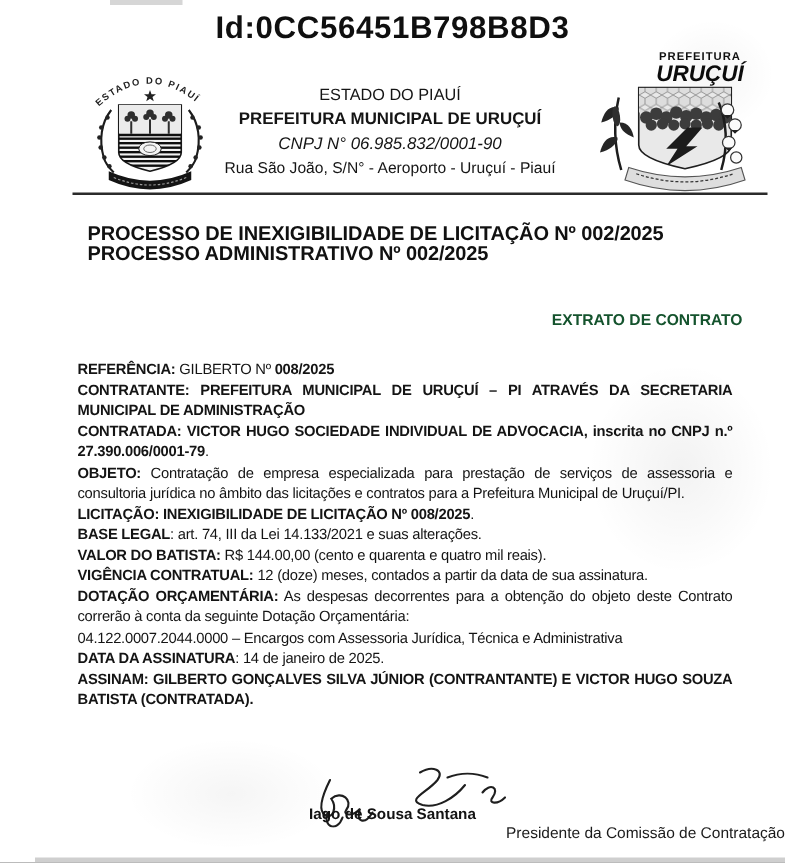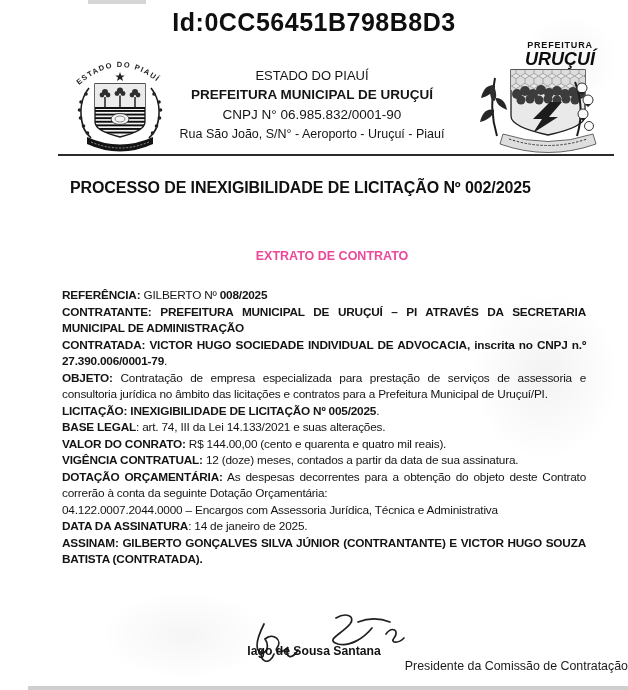--- a/index.html
+++ b/index.html
@@ -18,30 +18,30 @@
 
   .doc-id{position:absolute;top:8px;left:0;width:100%;text-align:center;
     font-size:25px;font-weight:bold;letter-spacing:.5px;color:#0f0f0f;}
 
   .letterhead{position:absolute;top:40px;left:0;width:100%;height:120px;}
   .crest-left{position:absolute;left:62px;top:2px;}
   .crest-right{position:absolute;left:462px;top:-4px;}
   .lh-text{position:absolute;left:162px;top:26px;width:300px;text-align:center;color:#151515;}
   .lh-state{font-size:13px;line-height:19px;}
   .lh-muni{font-size:13.5px;font-weight:bold;line-height:20px;}
-  .lh-cnpj{font-size:13.5px;line-height:20px;}
+  .lh-cnpj{font-size:13.5px;line-height:20px;font-style:italic;}
   .lh-addr{font-size:12.5px;line-height:19px;}
 
   .rule{position:absolute;top:154px;left:58px;width:556px;height:2px;background:#2b2b2b;}
 
   .process{position:absolute;top:180px;left:70px;width:524px;text-align:left;
     font-weight:bold;font-size:16px;line-height:15.5px;letter-spacing:-.1px;color:#111;}
 
-  .doc-title{position:absolute;top:249px;left:70px;width:524px;text-align:center;
-    font-weight:bold;font-size:12.5px;color:#ec4899;}
+  .doc-title{position:absolute;top:249px;left:70px;width:524px;text-align:right;
+    font-weight:bold;font-size:12.5px;color:#14532d;}
 
   .body-text{position:absolute;top:287px;left:62px;width:524px;
     font-size:11.8px;line-height:16.5px;text-align:justify;letter-spacing:-.2px;color:#141414;}
   .body-text p{margin:0;}
   .b{font-weight:bold;}
 
   .sig-svg{position:absolute;left:240px;top:610px;}
   .sig-name{position:absolute;top:644px;left:0;width:100%;text-align:center;
     font-weight:bold;font-size:12.2px;color:#131313;}
   .sig-role{position:absolute;top:659px;left:0;width:100%;text-align:right;
@@ -182,32 +182,33 @@
       <div class="lh-muni">PREFEITURA MUNICIPAL DE URUÇUÍ</div>
       <div class="lh-cnpj">CNPJ N° 06.985.832/0001-90</div>
       <div class="lh-addr">Rua São João, S/N° - Aeroporto - Uruçuí - Piauí</div>
     </div>
   </div>
 
   <div class="rule"></div>
 
   <div class="process">
     <div>PROCESSO DE INEXIGIBILIDADE DE LICITAÇÃO Nº 002/2025</div>
+    <div>PROCESSO ADMINISTRATIVO Nº 002/2025</div>
   </div>
 
   <div class="doc-title">EXTRATO DE CONTRATO</div>
 
   <div class="body-text">
       <p><span class="b">REFERÊNCIA:</span><span> GILBERTO Nº </span><span class="b">008/2025</span></p>
       <p><span class="b">CONTRATANTE: PREFEITURA MUNICIPAL DE URUÇUÍ – PI ATRAVÉS DA SECRETARIA MUNICIPAL DE ADMINISTRAÇÃO</span></p>
       <p><span class="b">CONTRATADA: VICTOR HUGO SOCIEDADE INDIVIDUAL DE ADVOCACIA, inscrita no CNPJ n.º 27.390.006/0001-79</span><span>.</span></p>
       <p><span class="b">OBJETO:</span><span> Contratação de empresa especializada para prestação de serviços de assessoria e consultoria jurídica no âmbito das licitações e contratos para a Prefeitura Municipal de Uruçuí/PI.</span></p>
-      <p><span class="b">LICITAÇÃO: INEXIGIBILIDADE DE LICITAÇÃO Nº 005/2025</span><span>.</span></p>
+      <p><span class="b">LICITAÇÃO: INEXIGIBILIDADE DE LICITAÇÃO Nº 008/2025</span><span>.</span></p>
       <p><span class="b">BASE LEGAL</span><span>: art. 74, III da Lei 14.133/2021 e suas alterações.</span></p>
-      <p><span class="b">VALOR DO CONRATO:</span><span> R$ 144.00,00 (cento e quarenta e quatro mil reais).</span></p>
+      <p><span class="b">VALOR DO BATISTA:</span><span> R$ 144.00,00 (cento e quarenta e quatro mil reais).</span></p>
       <p><span class="b">VIGÊNCIA CONTRATUAL:</span><span> 12 (doze) meses, contados a partir da data de sua assinatura.</span></p>
       <p><span class="b">DOTAÇÃO ORÇAMENTÁRIA:</span><span> As despesas decorrentes para a obtenção do objeto deste Contrato correrão à conta da seguinte Dotação Orçamentária:</span></p>
       <p><span>04.122.0007.2044.0000 – Encargos com Assessoria Jurídica, Técnica e Administrativa</span></p>
       <p><span class="b">DATA DA ASSINATURA</span><span>: 14 de janeiro de 2025.</span></p>
       <p><span class="b">ASSINAM: GILBERTO GONÇALVES SILVA JÚNIOR (CONTRANTANTE) E VICTOR HUGO SOUZA BATISTA (CONTRATADA).</span></p>
     </div>
 
   <svg class="sig-svg" width="180" height="52" viewBox="0 0 180 52">
     <g stroke="#1f1f1f" stroke-width="1.7" fill="none" stroke-linecap="round">
       <path d="M24,14 C18,26 14,38 20,42 C26,46 30,36 25,29 C33,22 43,30 37,38 C34,42 42,44 48,37 C44,48 52,50 58,40"></path>

